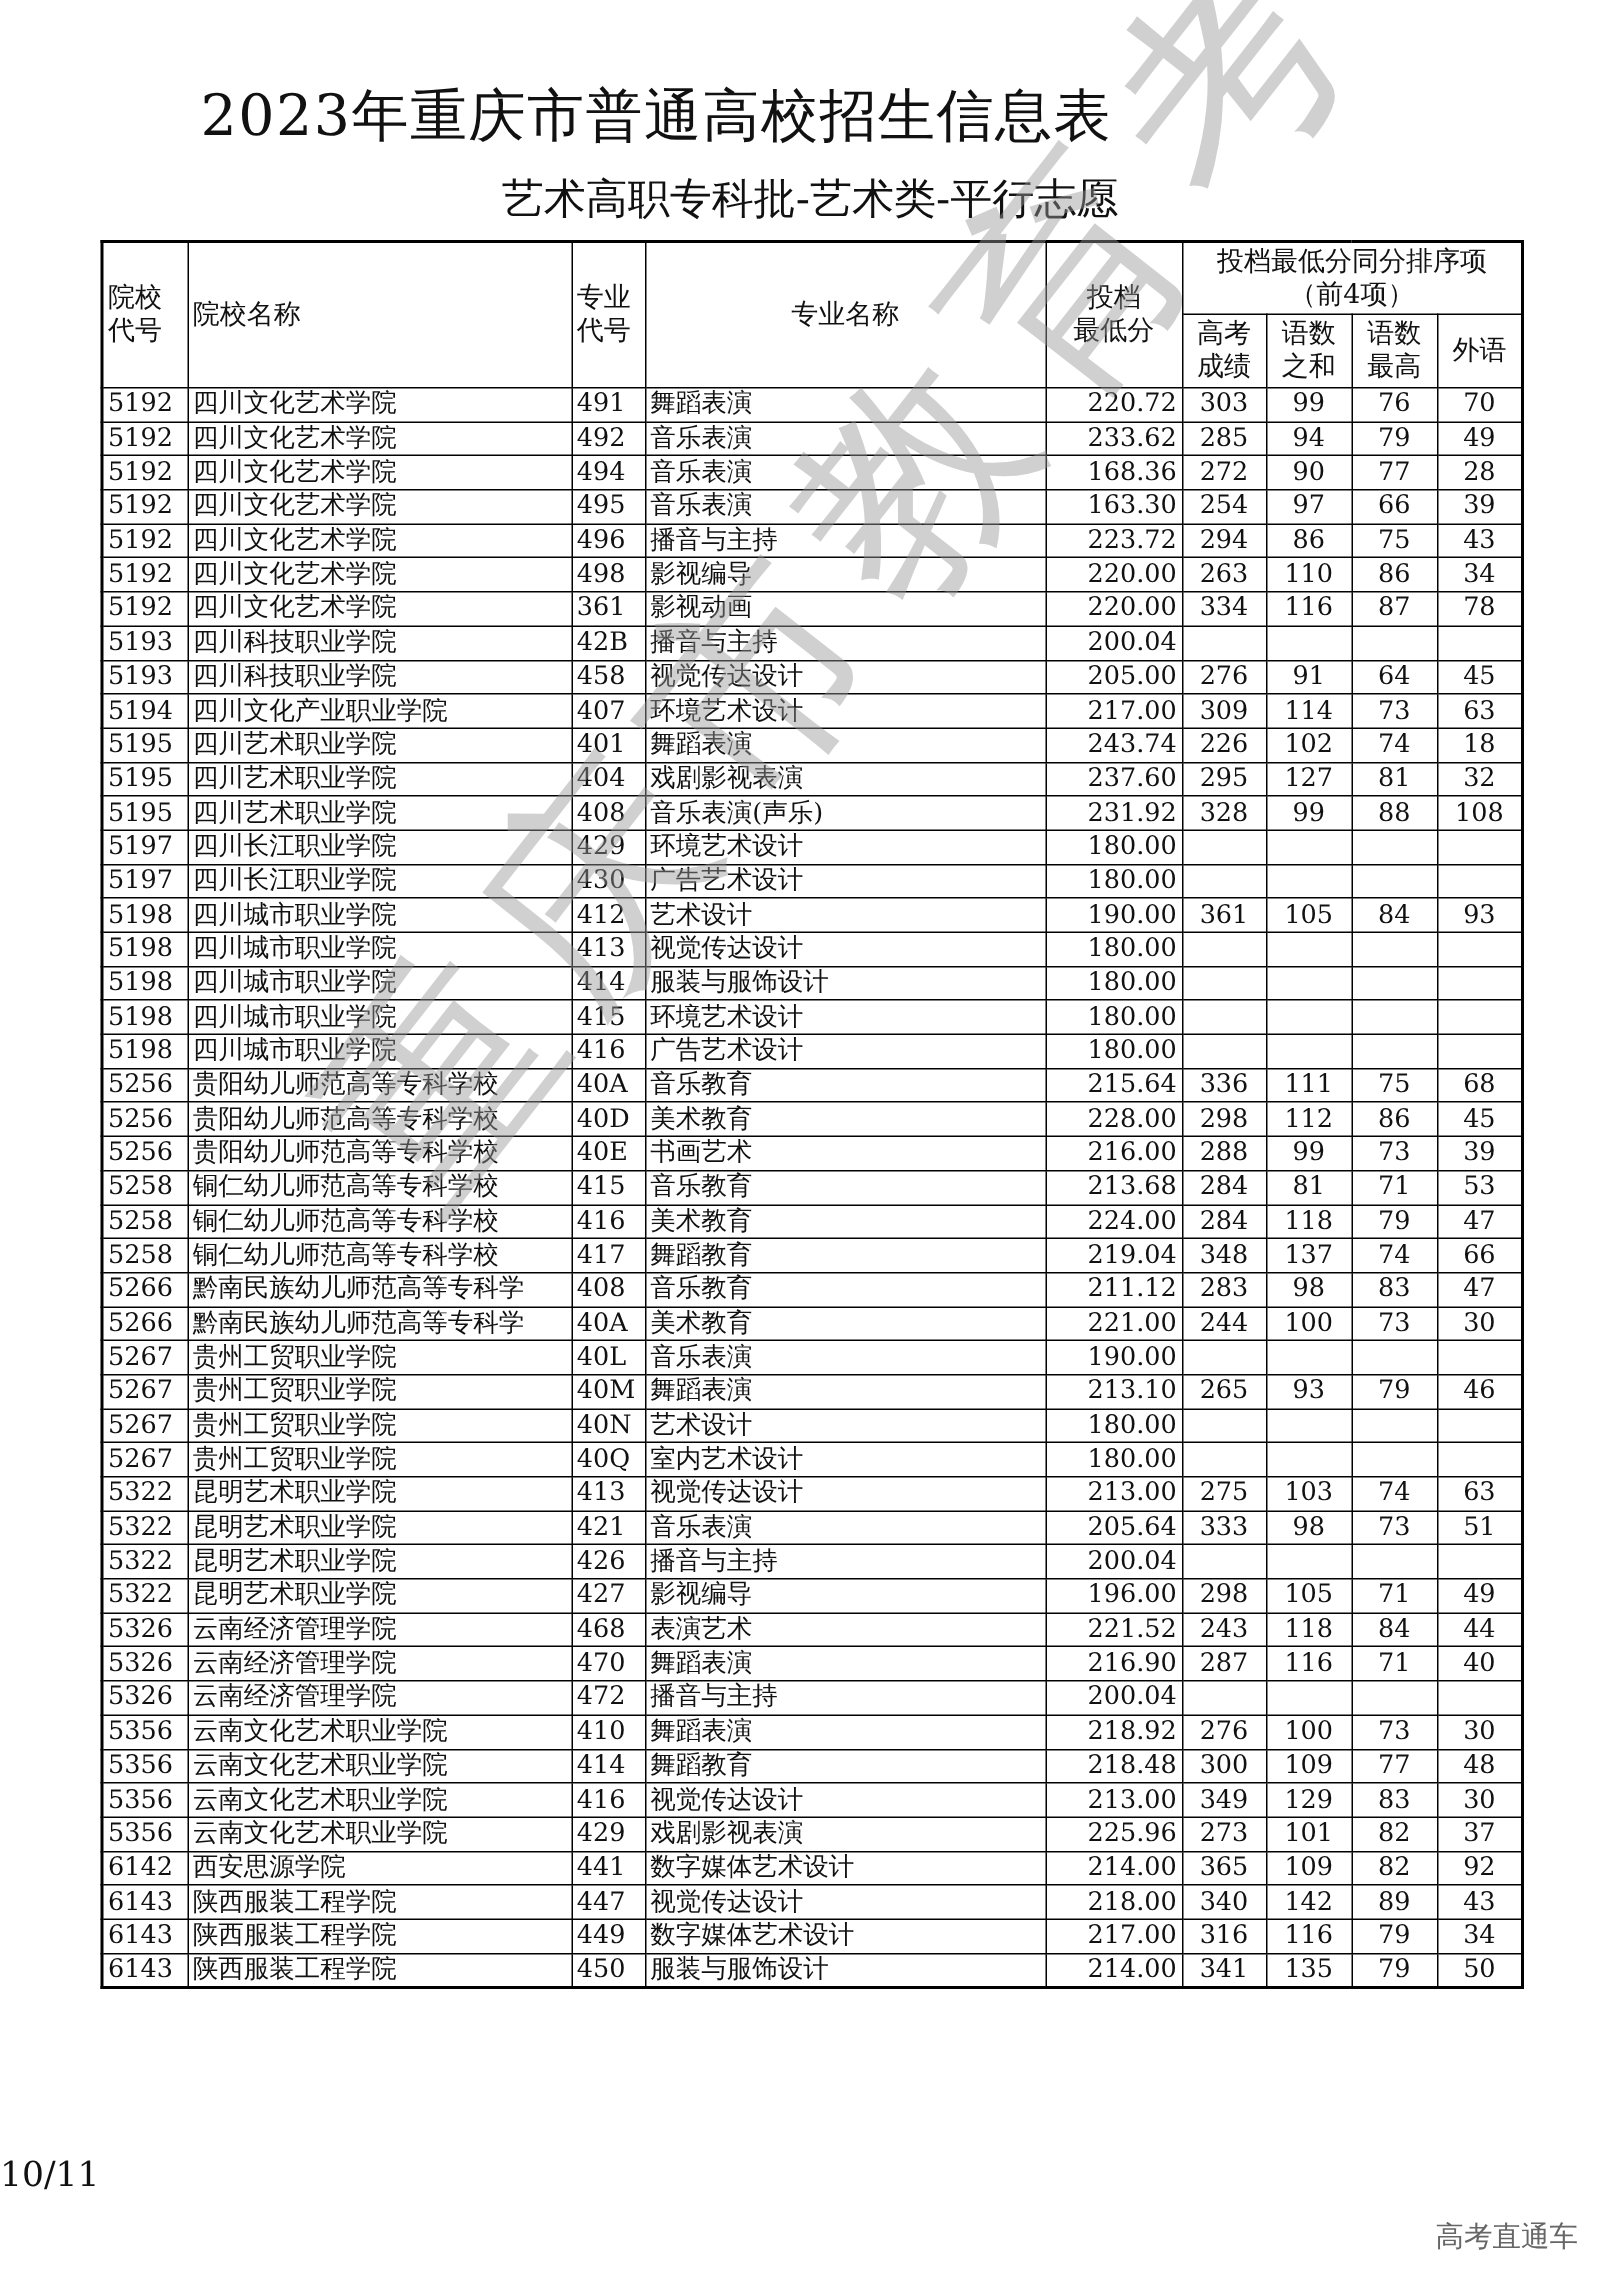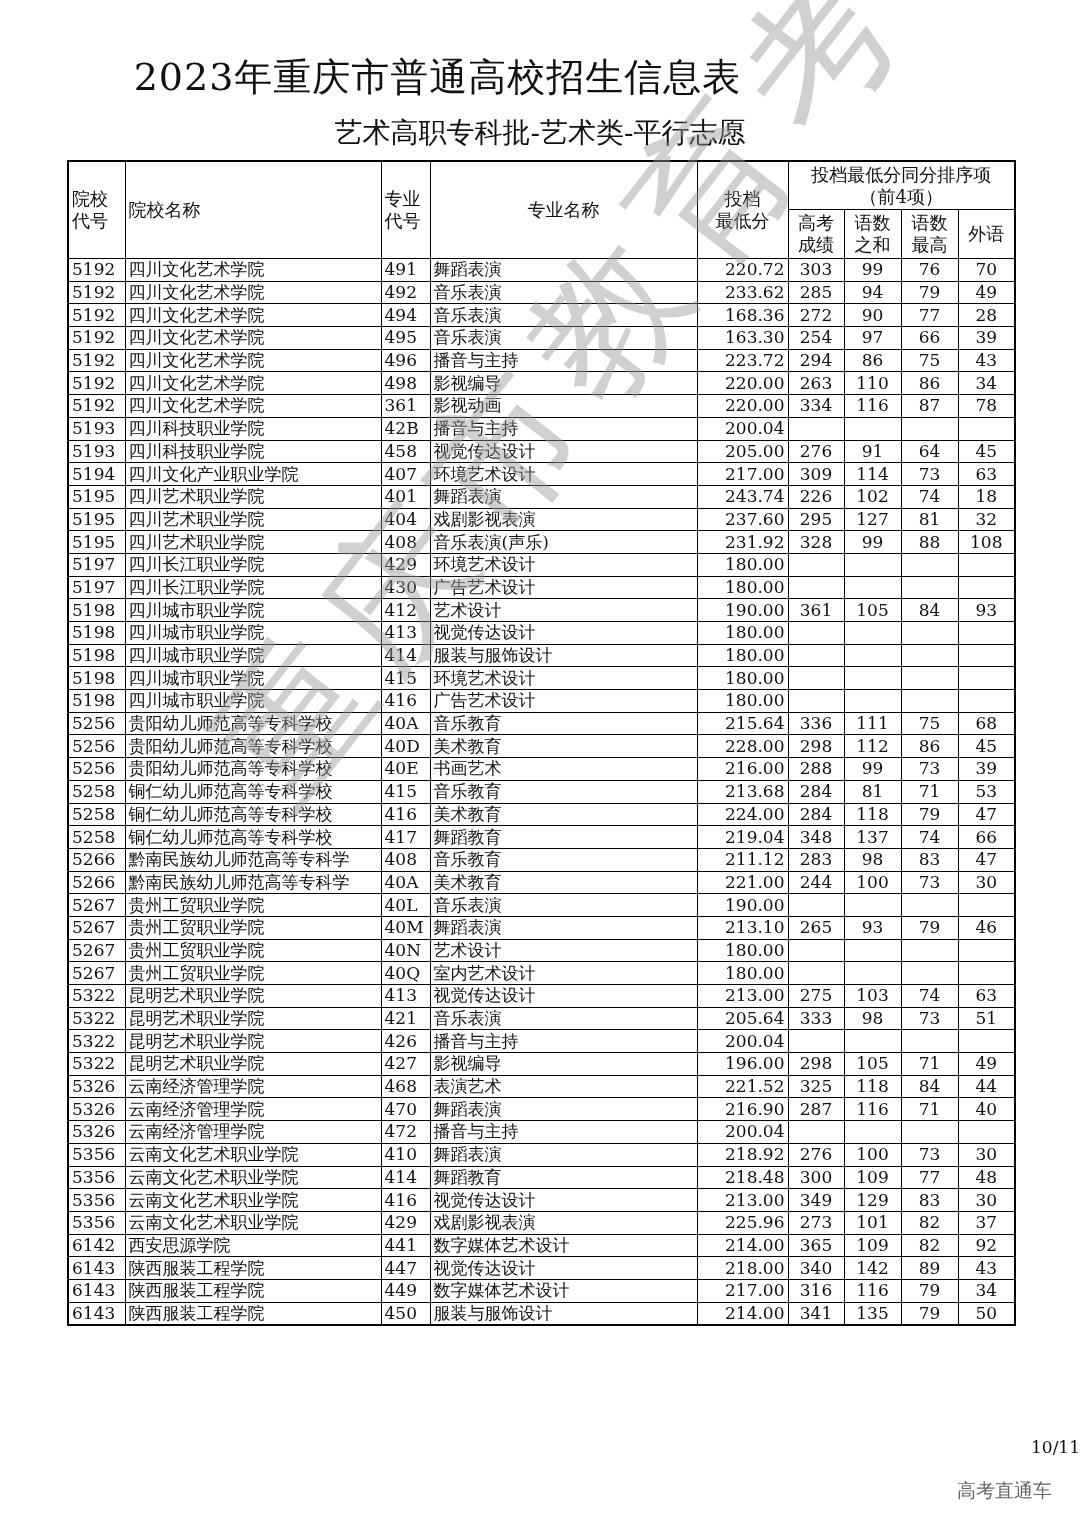--- a/index.html
+++ b/index.html
@@ -22,21 +22,21 @@
   th.left { text-align:left; }
   th.center { text-align:center;margin-top:12px; }
   table.info tbody td { height:21.7px; line-height:21px; }
   td.num { text-align:center; }
   td.score { text-align:right; padding-right:14px; }
   td.code, td.name, td.mcode, td.mname { text-align:left; }
   .watermark { position:absolute; left:170px; top:720px; transform:rotate(-52deg);
                transform-origin:left top; font-size:150px; color:rgba(150,150,150,0.45);
                white-space:nowrap; pointer-events:none; font-family:"DejaVu Sans","Liberation Sans",sans-serif;
                letter-spacing:20px; }
-  .page { position:absolute; top:1437px; left:0; width:1080px; text-align:right; font-size:17px; }
+  .page { position:absolute; top:1437px; left:0; width:1080px; text-align:left; font-size:23px; }
   .source { position:absolute; top:1478px; right:28px; font-size:19px; color:#666;
             font-family:Liberation Serif, serif; }
 </style>
 </head>
 <body>
 
 <div class="title">2023年重庆市普通高校招生信息表</div>
 <div class="subtitle">艺术高职专科批-艺术类-平行志愿</div>
 
 <table class="info">
@@ -463,21 +463,21 @@
         <td class="num">105</td>
         <td class="num">71</td>
         <td class="num">49</td>
       </tr>
       <tr>
         <td class="code">5326</td>
         <td class="name">云南经济管理学院</td>
         <td class="mcode">468</td>
         <td class="mname">表演艺术</td>
         <td class="score">221.52</td>
-        <td class="num">325</td>
+        <td class="num">243</td>
         <td class="num">118</td>
         <td class="num">84</td>
         <td class="num">44</td>
       </tr>
       <tr>
         <td class="code">5326</td>
         <td class="name">云南经济管理学院</td>
         <td class="mcode">470</td>
         <td class="mname">舞蹈表演</td>
         <td class="score">216.90</td>

